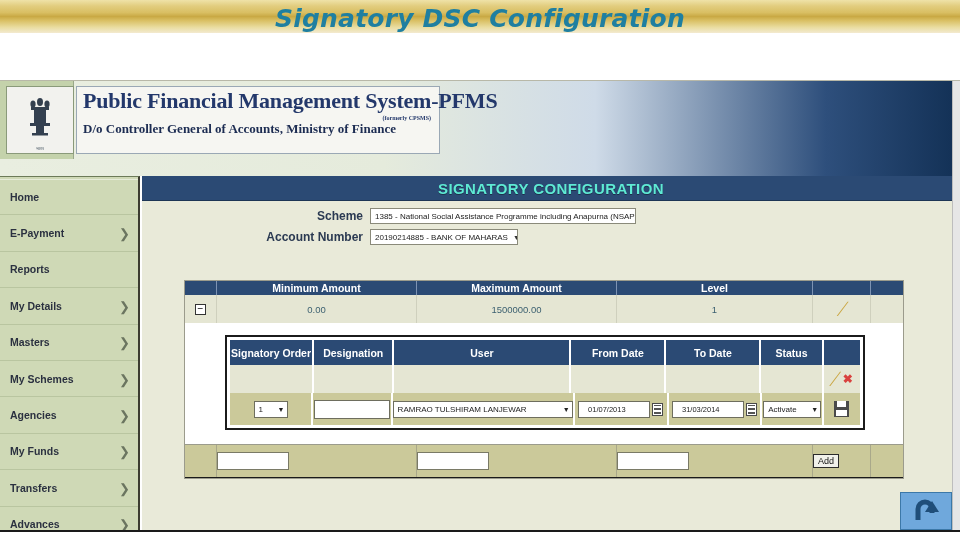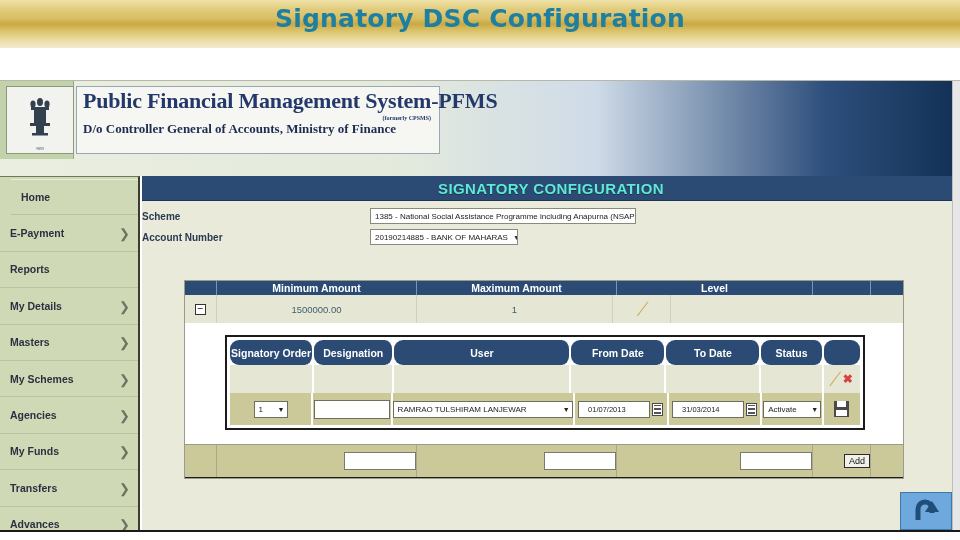--- a/index.html
+++ b/index.html
@@ -6,24 +6,25 @@
   html, body {
     margin: 0; padding: 0;
     width: 960px; height: 540px;
     background: #ffffff;
     font-family: "Liberation Sans", sans-serif;
     overflow: hidden;
   }
 
   
   .banner {
-    position: absolute; left: 0; top: 0; width: 960px; height: 48px;
+    position: absolute; left: 0; top: 0; width: 960px; height: 33px;
     background: linear-gradient(to bottom,
       #efe2a8 0%, #e2cd7f 18%, #d9bf63 38%, #c9a944 50%,
       #d9bf63 62%, #e9dc9e 82%, #f3ead0 100%);
+    font-style: italic;
   }
   .banner-title {
     position: absolute; left: 0; top: 4px; width: 960px;
     text-align: center;
     font-size: 25px; font-weight: bold;
     color: #1f7fa0;
     letter-spacing: 0.2px;
     font-family: "DejaVu Sans", sans-serif;
   }
 
@@ -104,21 +105,21 @@
     padding-top: 2px;
   }
   .side-item {
     position: relative; height: 36.4px;
     border-bottom: 1px solid #b9c5a0;
     display: flex; align-items: center;
     padding-left: 10px;
     font-size: 10.5px; font-weight: bold; color: #2b3140;
     cursor: pointer;
   }
-  .side-item:first-child { border-top: 1px solid #e6ecd9; margin-left: 11px; }
+  .side-item:first-child { border-top: 1px solid #e6ecd9; }
   .chev {
     position: absolute; right: 8px; top: 50%; transform: translateY(-50%);
     font-size: 13px; color: #6b7560; font-weight: normal;
   }
 
   .content {
     position: absolute; left: 142px; top: 0; width: 818px; height: 360px;
     background: #e9ead9;
   }
   .sig-bar {
@@ -131,22 +132,22 @@
     letter-spacing: 0.4px;
     text-shadow: 0 1px 0 rgba(0,0,0,.35);
   }
 
   
   .filters { padding: 7px 0 0 0; }
   .filter-row {
     display: flex; align-items: center; margin-bottom: 5px;
   }
   .filter-label {
-    width: 228px; padding-right: 7px;
-    font-size: 10px; font-weight: bold; color: #2b3a52;
+    width: 228px; text-align: right; padding-right: 7px;
+    font-size: 12px; font-weight: bold; color: #2b3a52;
   }
   .ddl {
     background: #ffffff; border: 1px solid #8a8a7a;
     height: 16px; display: flex; align-items: center;
     font-size: 8px; color: #222; padding: 0 2px 0 4px;
     white-space: nowrap; overflow: hidden; cursor: pointer;
   }
   .ddl-scheme { width: 266px; }
   .ddl-acct { width: 148px; }
   .ddl .caret {
@@ -198,21 +199,20 @@
   .inner-grid {
     width: 640px; border: 2px solid #1b1b1b; background: #ffffff;
     padding: 3px;
   }
   .ig-head { display: flex; height: 25px; }
   .ig-head > div {
     background: #2b4a74; color: #fff;
     font-size: 10.5px; font-weight: bold;
     display: flex; align-items: center; justify-content: center;
     border-right: 2px solid #ffffff;
-    border-radius: 9px;
   }
   .ig-blank { display: flex; height: 28px; }
   .ig-blank > div {
     background: #e5e6d3; border-right: 2px solid #ffffff;
     display: flex; align-items: center; justify-content: center;
     gap: 5px;
   }
   .ig-edit { display: flex; height: 32px; }
   .ig-edit > div {
     background: #cbc99a; border-right: 2px solid #ffffff;
@@ -257,21 +257,21 @@
   .floppy::after {
     content: ""; position: absolute; left: 2px; bottom: 1px; width: 11px; height: 6px; background: #fff;
   }
 
   
   .footer-row {
     display: flex; height: 34px; background: #cbc99a;
     border-top: 1px solid #9b9b8c; border-bottom: 1px solid #1a1a1a;
   }
   .footer-row > div {
-    display: flex; align-items: center; justify-content: flex-end;
+    display: flex; align-items: center; justify-content: flex-start;
     border-right: 1px solid #a9a88a;
   }
   .f-input { background: #fff; border: 1px solid #7a7a66; width: 72px; height: 18px; }
   .addbtn {
     background: #f1f1ea; border: 1px solid #2b2b2b;
     font-size: 9px; color: #111; padding: 1px 4px; cursor: pointer;
   }
 
   .back-btn {
     position: absolute; right: 8px; bottom: 6px;
@@ -427,20 +427,21 @@
           <div class="c-min">Minimum Amount</div>
           <div class="c-max">Maximum Amount</div>
           <div class="c-lvl">Level</div>
           <div class="c-act"></div>
           <div class="c-last"></div>
         </div>
         <div class="og-row">
           <div class="c-exp">
             <span class="expander">−</span>
           </div>
+          <div class="c-min">0.00</div>
           <div class="c-max">1500000.00</div>
           <div class="c-lvl">1</div>
           <div class="c-act">
             <span class="pencil">╱</span>
           </div>
           <div class="c-last"></div>
         </div>
 
         <div class="detail-wrap">
           <div class="inner-grid">

